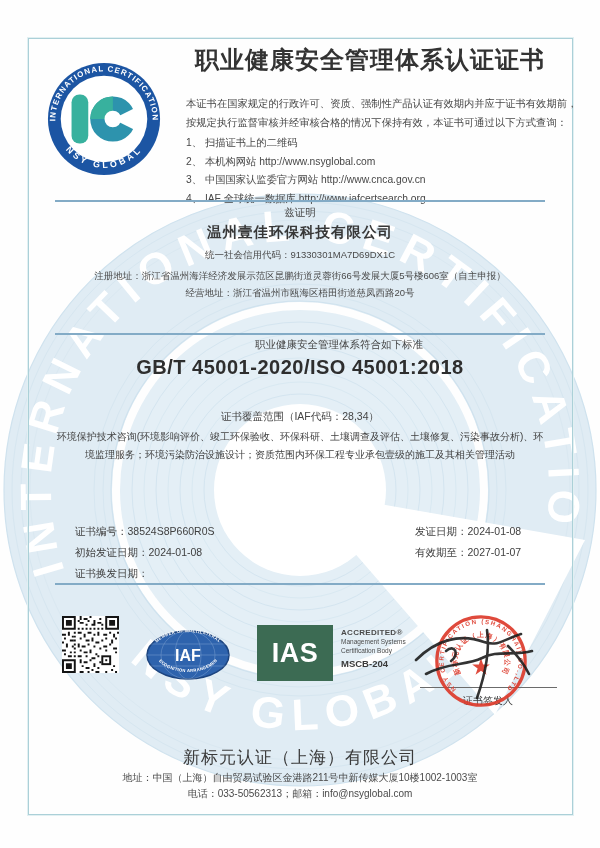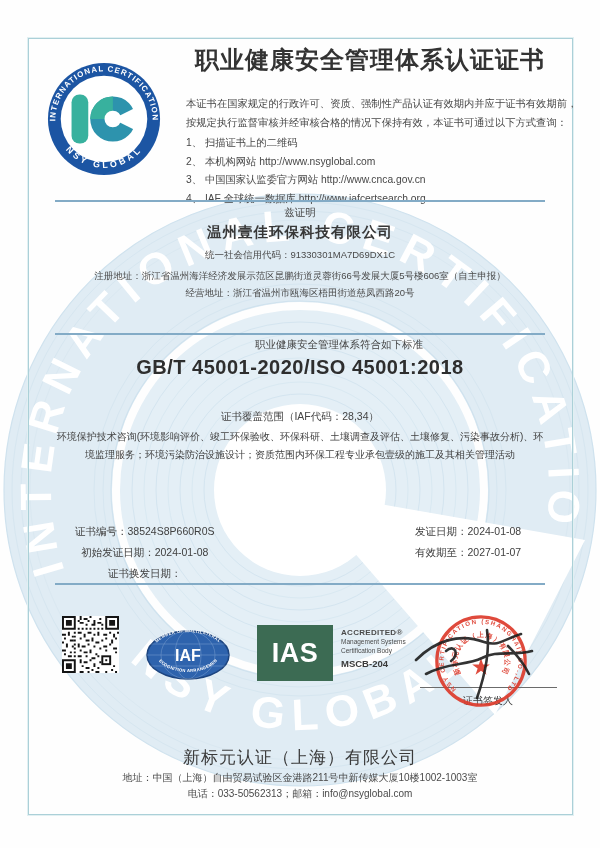--- a/index.html
+++ b/index.html
@@ -28,21 +28,21 @@
   .certify-label{top:206px;font-size:10.5px;color:#444;}
   .company{top:223px;font-size:14.5px;font-weight:600;color:#373737;letter-spacing:1px;}
   .credit{top:249px;font-size:9.5px;color:#4a4a4a;}
   .addr1{top:270px;font-size:9.5px;color:#4a4a4a;}
   .addr2{top:287px;font-size:9.5px;color:#4a4a4a;}
   .std-heading{top:338px;font-size:10.5px;color:#444;margin-left:39px;}
   .std-code{top:356px;font-size:20px;font-weight:bold;color:#2e2e2e;letter-spacing:.5px;}
   .scope-label{top:410px;font-size:10.5px;color:#444;}
   .scope1{top:430px;font-size:10px;color:#424242;}
   .scope2{top:448px;font-size:10px;color:#424242;}
-  .details-left{left:75px;top:521px;font-size:10.5px;line-height:21px;color:#404040;text-align:center;}
+  .details-left{left:75px;top:521px;font-size:10.5px;line-height:21px;color:#404040;}
   .details-right{left:415px;top:521px;font-size:10.5px;line-height:21px;color:#404040;}
   .qr{left:62px;top:616px;width:57px;height:57px;z-index:1;}
   .iaf{left:146px;top:630px;width:84px;height:50px;z-index:1;}
   .ias-wrap{left:257px;top:625px;z-index:1;display:flex;}
   .ias-box{width:76px;height:56px;background:#3c6b53;color:#fff;display:flex;
     align-items:center;justify-content:center;font-size:27px;font-weight:bold;letter-spacing:.5px;}
   .ias-text{margin-left:8px;padding-top:3px;color:#4b4b4b;}
   .ias-accredited{font-size:8px;font-weight:bold;letter-spacing:.3px;}
   .ias-l1,.ias-l2{font-size:6.5px;line-height:9px;}
   .ias-code{font-size:9.5px;font-weight:bold;margin-top:3px;color:#3a3a3a;}

